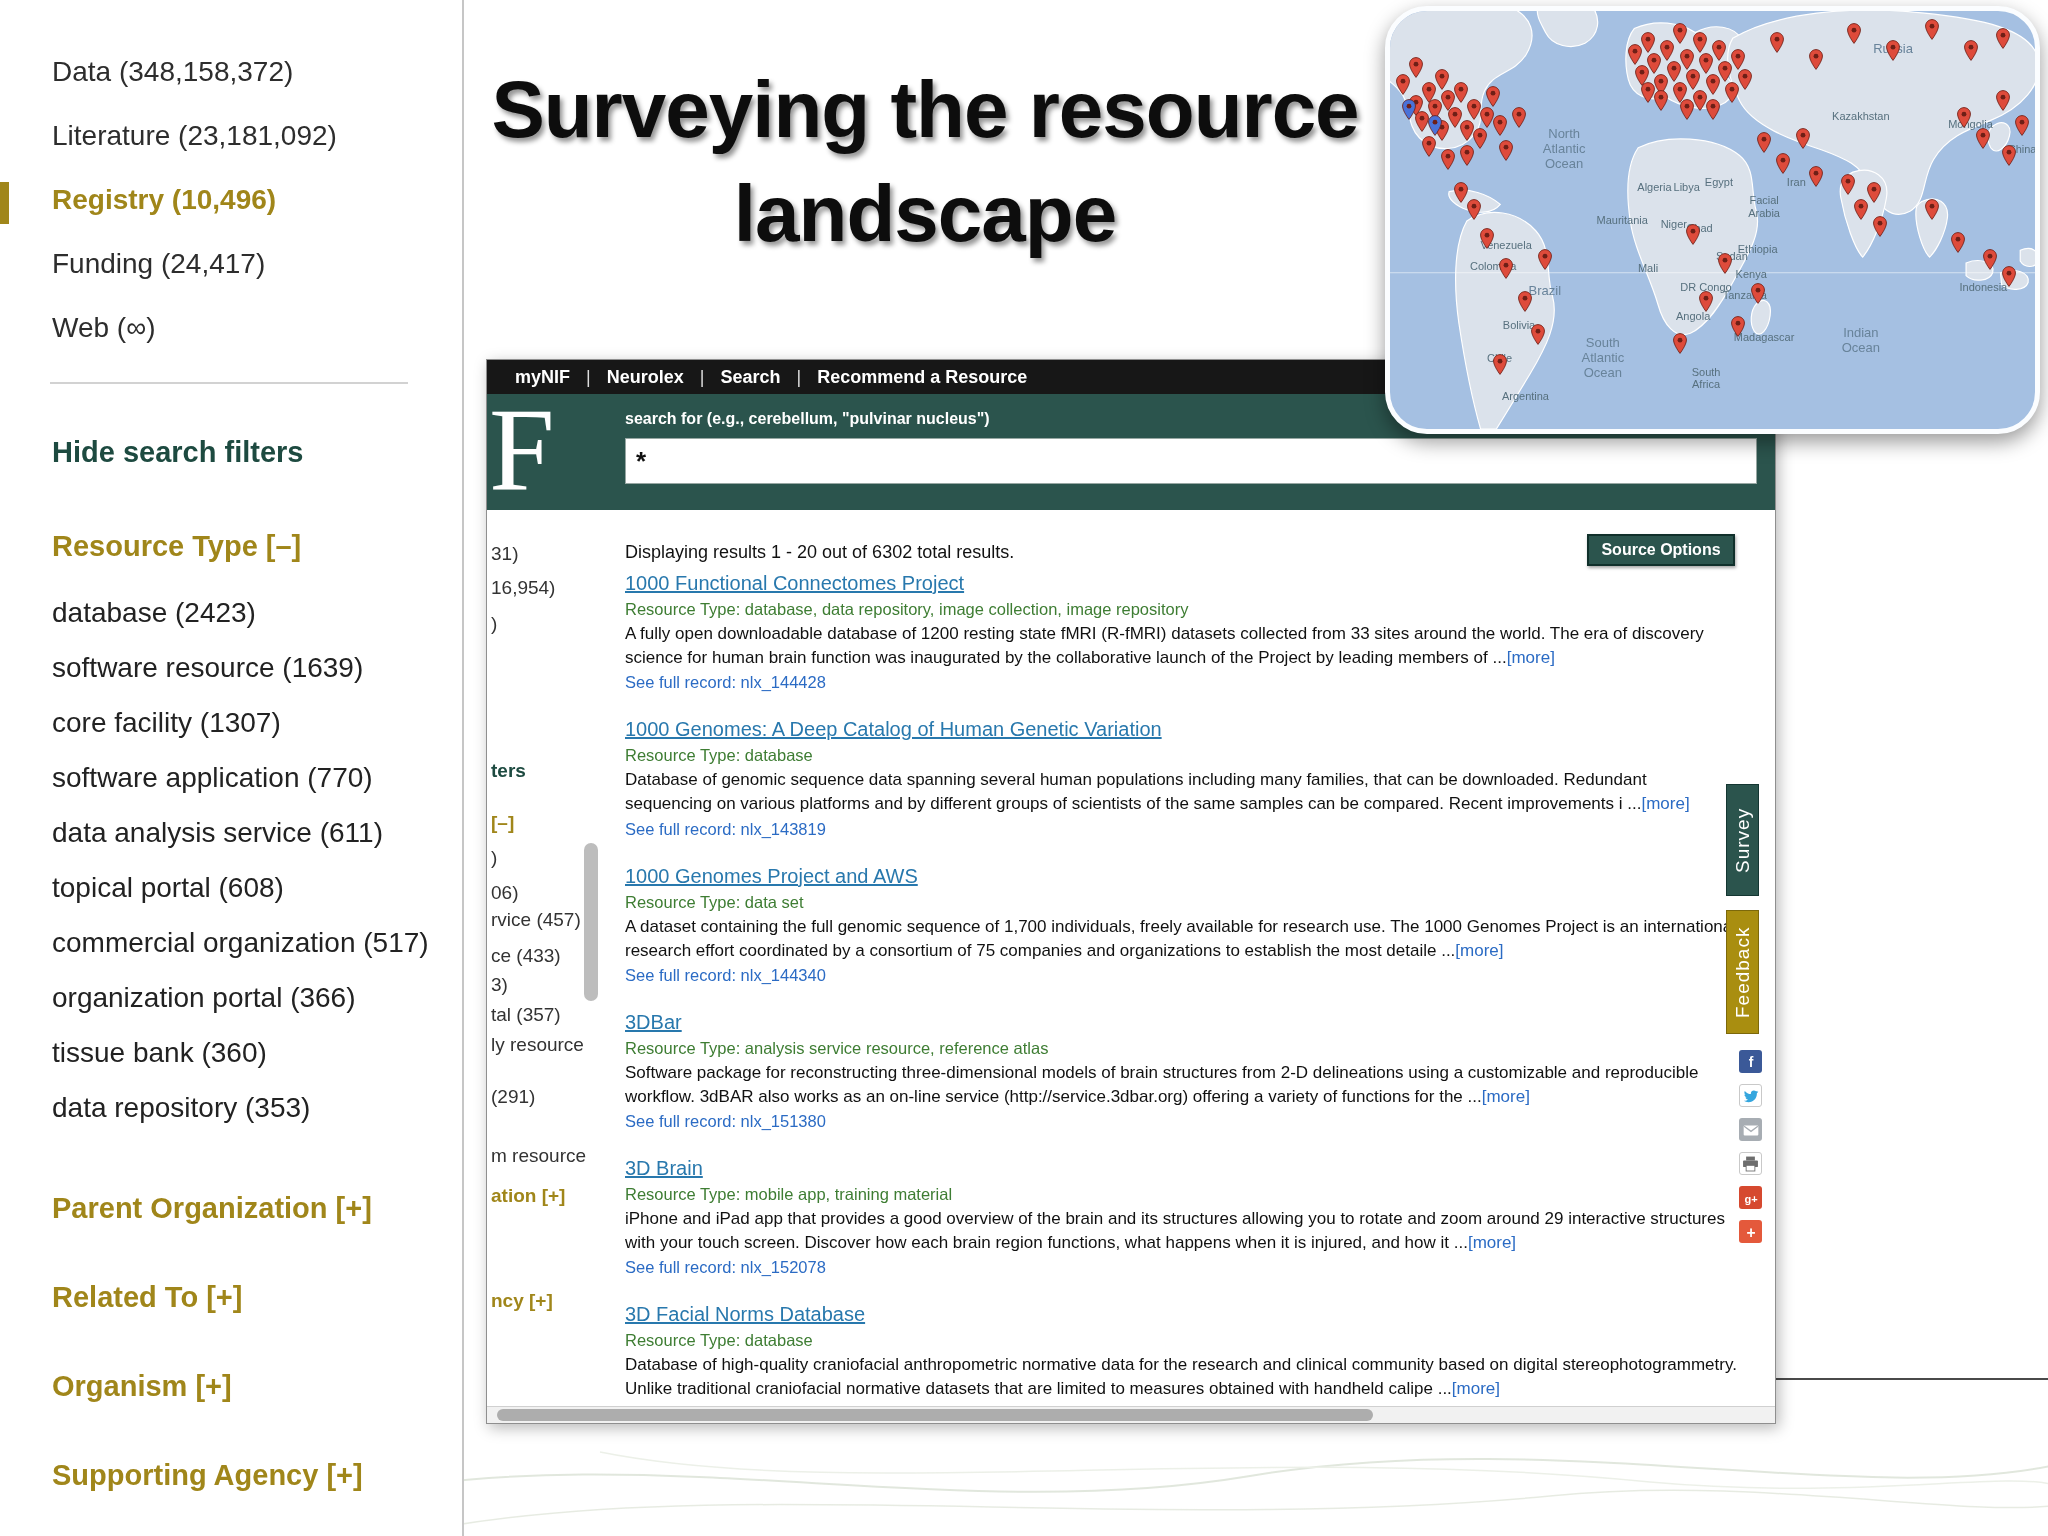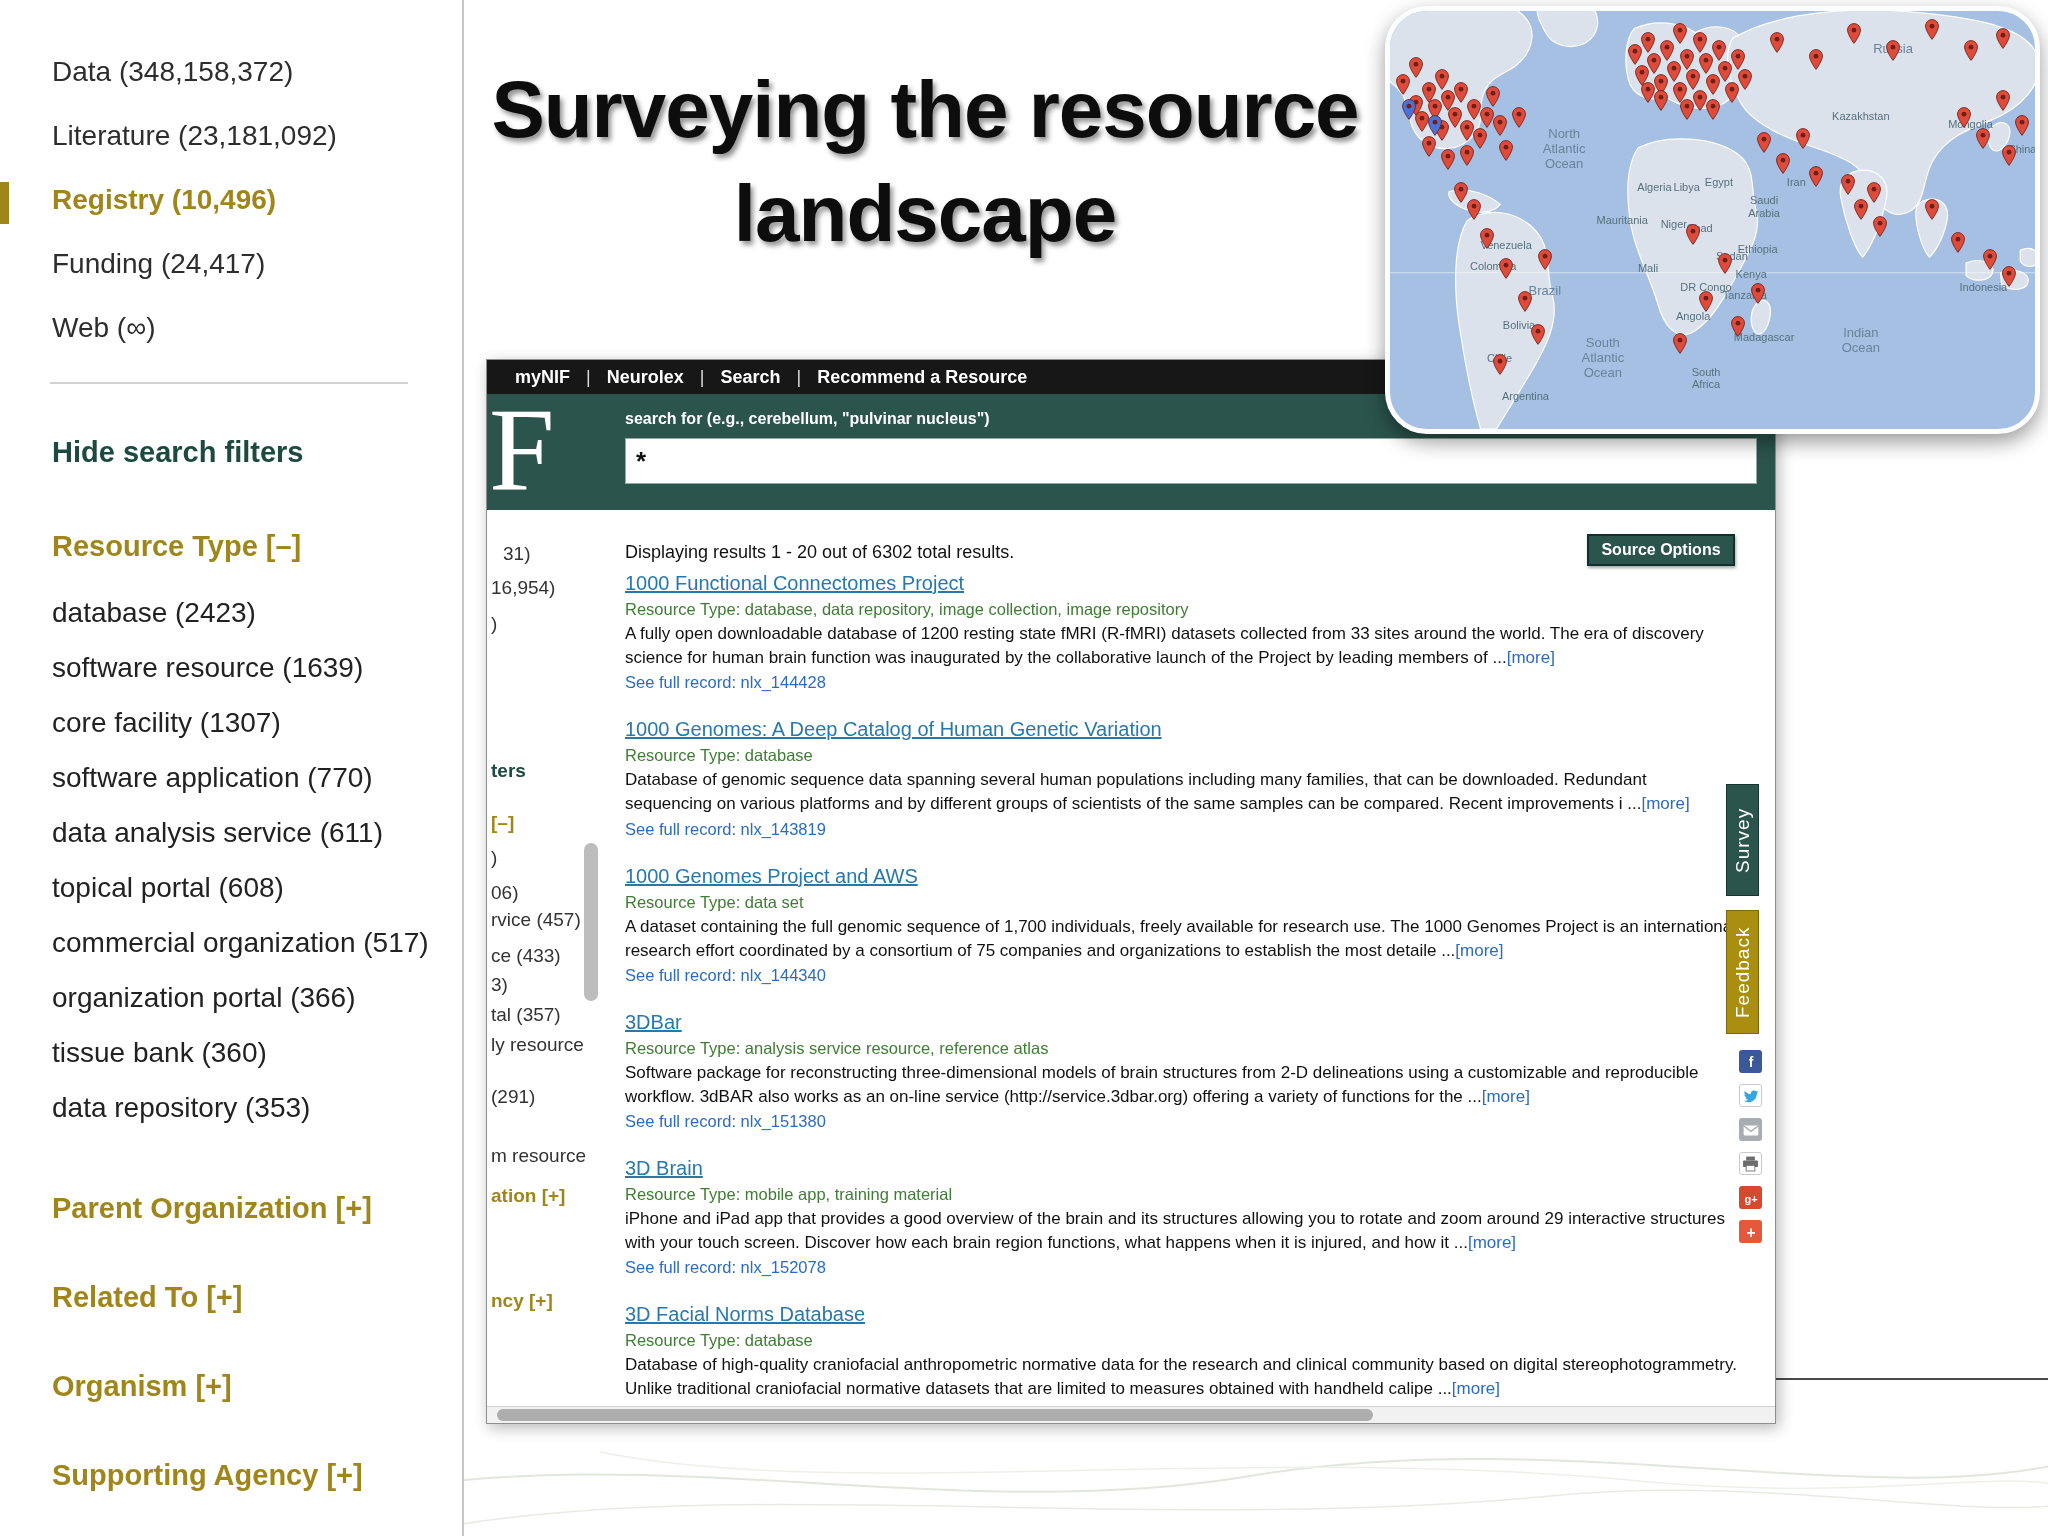--- a/index.html
+++ b/index.html
@@ -114,21 +114,21 @@
         <span class="nav-item">Recommend a Resource</span>
       </div>
 
     <div class="win-header">
       <div class="logo-f">F</div>
       <div class="search-hint">search for (e.g., cerebellum, "pulvinar nucleus")</div>
       <input class="search-input" value="*" style="">
     </div>
 
     <div class="clip-strip">
-        <div class="frag " style="top: 33px; margin-left: 12px;">31)</div>
+        <div class="frag " style="top: 33px;">31)</div>
         <div class="frag " style="top: 67px;">16,954)</div>
         <div class="frag " style="top: 103px;">)</div>
         <div class="frag bold" style="top: 250px;">ters</div>
         <div class="frag gold" style="top: 302px;">[–]</div>
         <div class="frag " style="top: 337px;">)</div>
         <div class="frag " style="top: 372px;">06)</div>
         <div class="frag " style="top: 399px;">rvice (457)</div>
         <div class="frag " style="top: 435px;">ce (433)</div>
         <div class="frag " style="top: 464px;">3)</div>
         <div class="frag " style="top: 494px;">tal (357)</div>
@@ -224,21 +224,21 @@
         <div class="map-label" style="left: 73%; top: 25%;">Kazakhstan</div>
         <div class="map-label" style="left: 90%; top: 27%;">Mongolia</div>
         <div class="map-label" style="left: 98%; top: 33%;">China</div>
         <div class="map-label big" style="left: 27%; top: 33%;">North
 Atlantic
 Ocean</div>
         <div class="map-label" style="left: 41%; top: 42%;">Algeria</div>
         <div class="map-label" style="left: 46%; top: 42%;">Libya</div>
         <div class="map-label" style="left: 51%; top: 41%;">Egypt</div>
         <div class="map-label" style="left: 63%; top: 41%;">Iran</div>
-        <div class="map-label" style="left: 58%; top: 47%;">Saudi
+        <div class="map-label" style="left: 58%; top: 47%;">Facial
 Arabia</div>
         <div class="map-label" style="left: 36%; top: 50%;">Mauritania</div>
         <div class="map-label" style="left: 40%; top: 51%; margin-top: 44px;">Mali</div>
         <div class="map-label" style="left: 44%; top: 51%;">Niger</div>
         <div class="map-label" style="left: 48%; top: 52%;">Chad</div>
         <div class="map-label" style="left: 53%; top: 52%; margin-top: 28px;">Sudan</div>
         <div class="map-label" style="left: 57%; top: 57%;">Ethiopia</div>
         <div class="map-label" style="left: 18%; top: 56%;">Venezuela</div>
         <div class="map-label" style="left: 16%; top: 61%;">Colombia</div>
         <div class="map-label" style="left: 56%; top: 63%;">Kenya</div>

